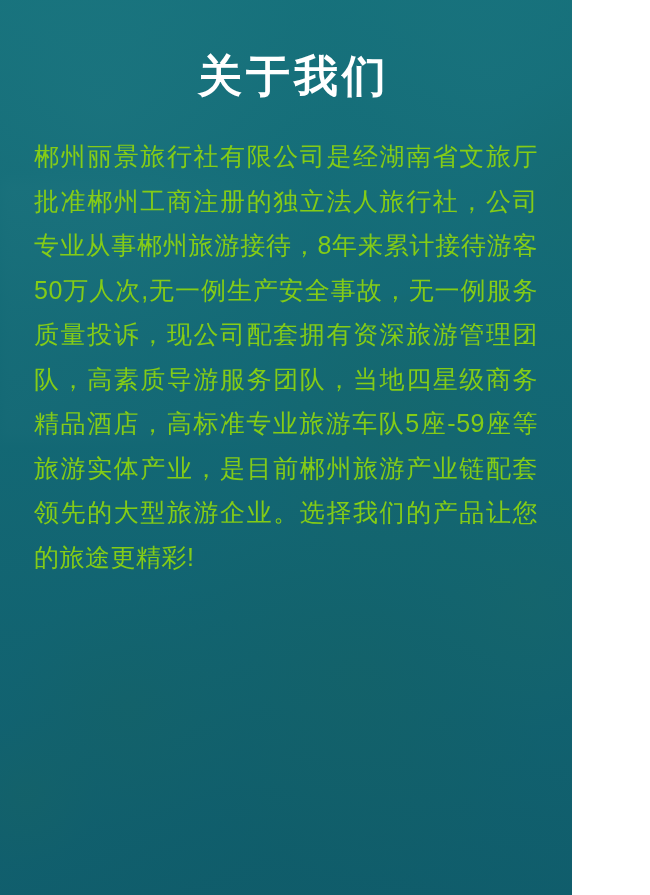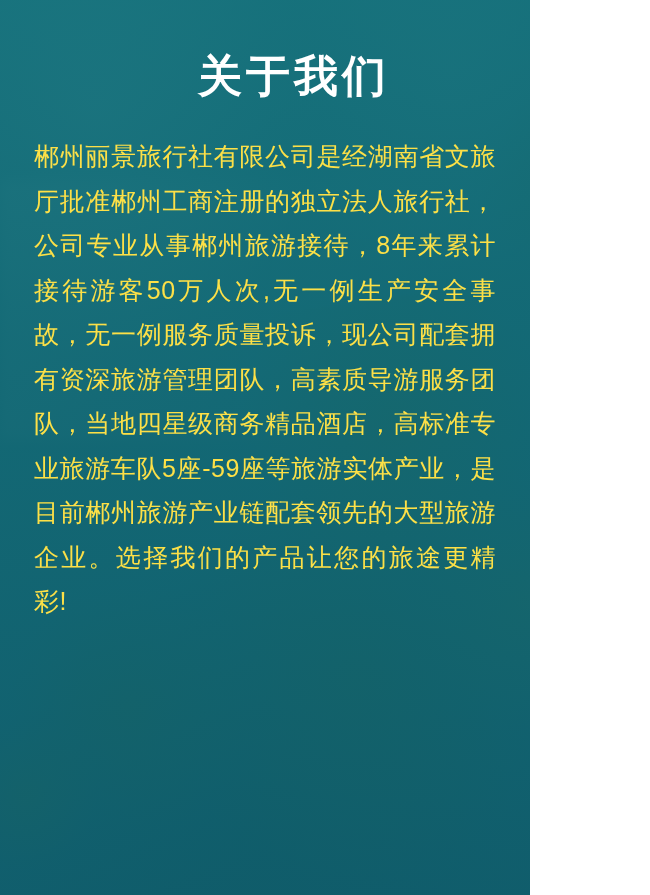--- a/index.html
+++ b/index.html
@@ -8,21 +8,21 @@
   }
   body {
     width: 650px;
     height: 895px;
     font-family: "Liberation Sans", sans-serif;
     background: #ffffff;
   }
 
   .page {
     position: relative;
-    width: 530px;
+    width: 572px;
     height: 895px;
     overflow: hidden;
     background: #0d5f6b;
   }
 
   
   .bg {
     position: absolute;
     inset: 0;
     background:
@@ -97,21 +97,21 @@
     letter-spacing: 4px;
     margin: 12px 0 34px 164px;
     color: #ffffff;
     line-height: 1.1;
   }
 
   .para {
     font-size: 25px;
     line-height: 1.78;
     letter-spacing: 0.5px;
-    color: #fde047;
+    color: #84cc16;
     margin: 0;
     text-align: justify;
     text-justify: inter-ideograph;
   }
 
   .para + .para {
     margin-top: 34px;
   }
 </style>
 </head>

